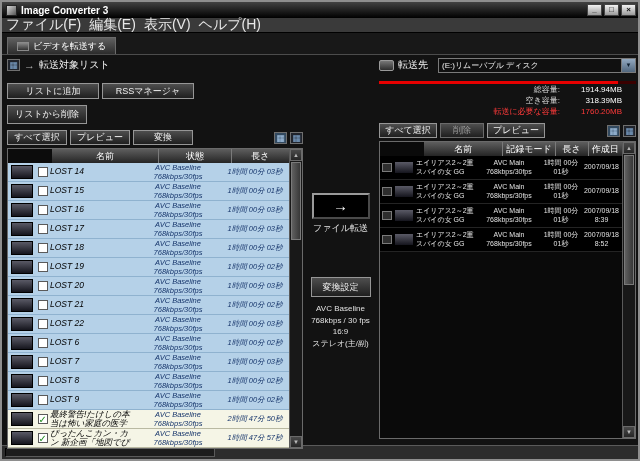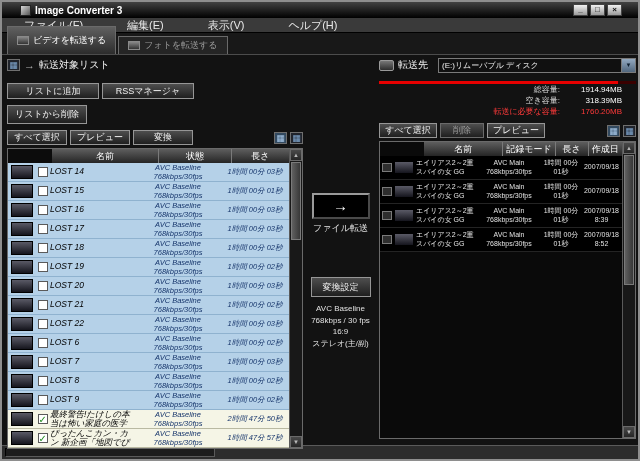--- a/index.html
+++ b/index.html
@@ -1,28 +1,28 @@
 <!DOCTYPE html>
 <html><head>
 <meta charset="utf-8">
 <style>
 *{margin:0;padding:0;box-sizing:border-box;}
 html,body{width:640px;height:461px;overflow:hidden;}
 body{font-family:"Liberation Sans","DejaVu Sans",sans-serif;background:#666;}
 button{font-family:inherit;cursor:default;}
 .window{width:640px;height:461px;border:2px solid #8e8e8e;background:#121212;display:flex;flex-direction:column;}
-.titlebar{height:16px;background:linear-gradient(#424242,#000);display:flex;align-items:center;padding:0 16px;flex:0 0 auto;}
+.titlebar{height:16px;background:linear-gradient(#424242,#000);display:flex;align-items:center;padding:0 2px;flex:0 0 auto;}
 .app-icon{width:11px;height:11px;margin:0 4px 0 2px;background:linear-gradient(135deg,#d8d8d8,#555);border:1px solid #222;}
 .title-text{flex:1;color:#fff;font-size:10px;font-weight:bold;}
 .tb-btn{width:15px;height:12px;margin-left:2px;background:linear-gradient(#f2f2f2,#9a9a9a);border:1px solid #444;color:#111;font-size:8px;line-height:10px;text-align:center;font-weight:bold;}
 .menubar{height:15px;background:#3a3a3a;border-bottom:1px solid #000;display:flex;align-items:center;flex:0 0 auto;}
-.menu-item{color:#e8e8e8;font-size:11px;padding:0 22px;}
+.menu-item{color:#e8e8e8;font-size:14px;padding:0 4px;}
 .tabsrow{height:22px;background:#181818;border-bottom:1px solid #4c4c4c;display:flex;align-items:flex-end;padding-left:5px;flex:0 0 auto;}
 .tab{display:flex;align-items:center;gap:4px;padding:0 9px;margin-right:2px;font-size:9px;border:1px solid #6a6a6a;border-bottom:none;}
-.tab.active{height:28px;background:linear-gradient(#606060,#2c2c2c);color:#fff;}
+.tab.active{height:17px;background:linear-gradient(#606060,#2c2c2c);color:#fff;}
 .tab.inactive{height:18px;background:#252525;color:#9a9a9a;}
 .tab-icon{width:12px;height:9px;border:1px solid #8a8a8a;background:linear-gradient(#888,#333);flex:0 0 auto;}
 .content{flex:1;position:relative;background:#121212;}
 .statusbar{height:14px;flex:0 0 auto;background:#2c2c2c;border-top:1px solid #5a5a5a;display:flex;align-items:center;padding:0 3px;}
 .sb-seg{width:210px;height:9px;background:#1c1c1c;border:1px solid #000;border-bottom-color:#5a5a5a;border-right-color:#5a5a5a;}
 .left-panel{position:absolute;left:5px;top:2px;width:296px;}
 .center-col{position:absolute;left:303px;top:2px;width:71px;text-align:center;}
 .right-panel{position:absolute;left:377px;top:2px;width:257px;}
 .panel-header{display:flex;align-items:center;gap:4px;height:16px;}
 .panel-title{color:#f2f2f2;font-size:10px;white-space:nowrap;}
@@ -103,24 +103,20 @@
     <div class="menu-item">編集(E)</div>
     <div class="menu-item">表示(V)</div>
     <div class="menu-item">ヘルプ(H)</div>
   </div>
 
   <div class="tabsrow">
     <div class="tab active">
       <span class="tab-icon"></span>
       <span>ビデオを転送する</span>
     </div>
-    <div class="tab inactive">
-      <span class="tab-icon"></span>
-      <span>フォトを転送する</span>
-    </div>
   </div>
 
   <div class="content">
 
     <div class="left-panel">
       <div class="panel-header">
         <span class="hdr-grid-icon">▦</span>
         <span class="hdr-arrow">→</span>
         <span class="panel-title">転送対象リスト</span>
       </div>

